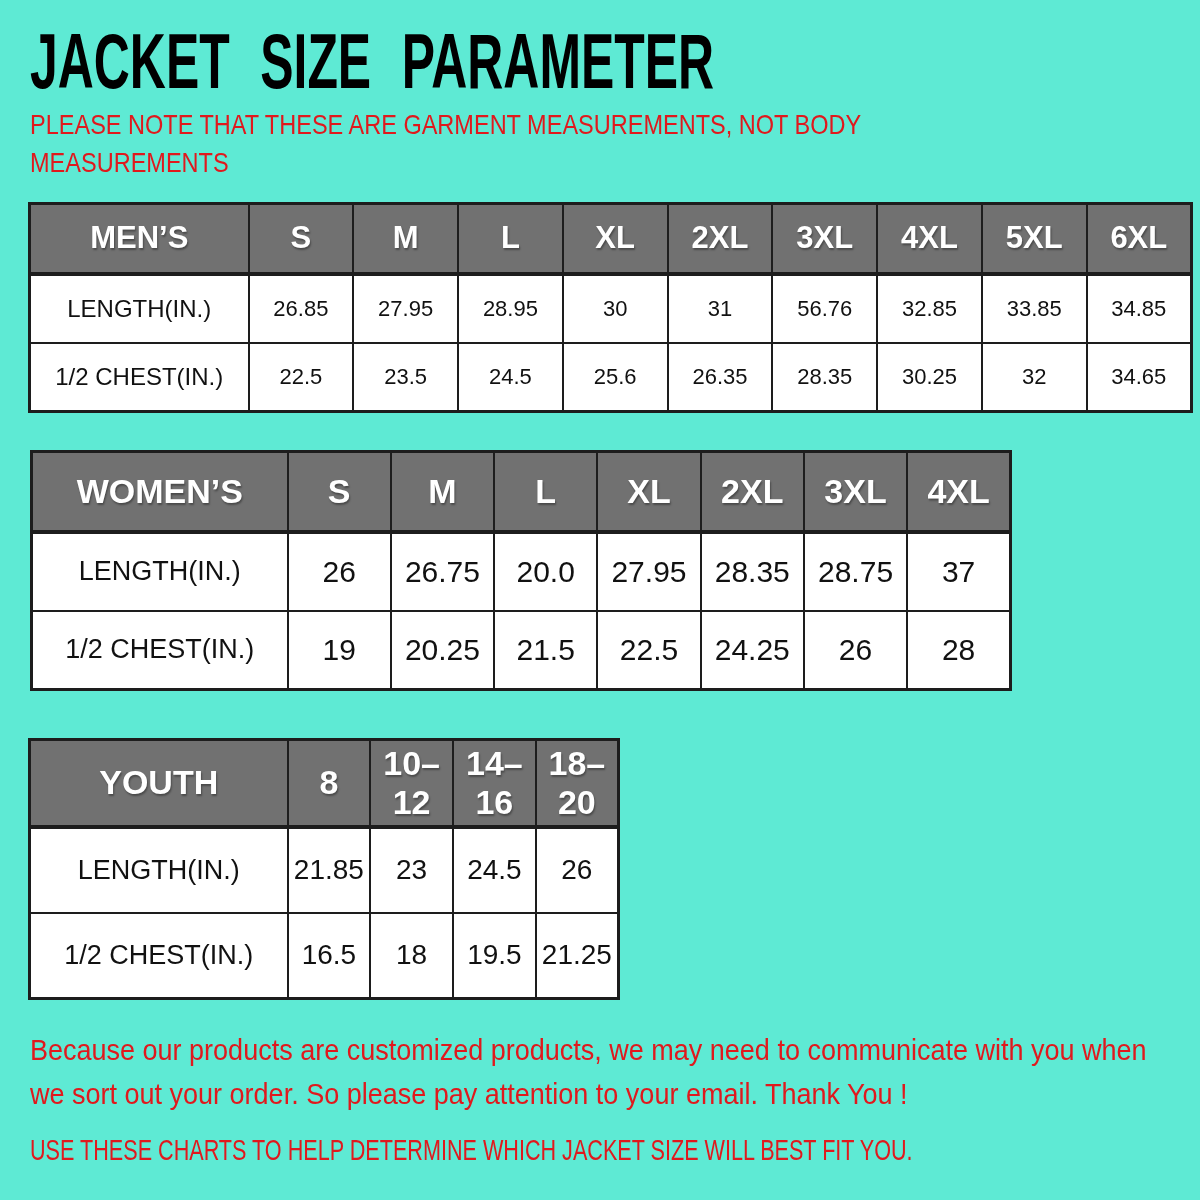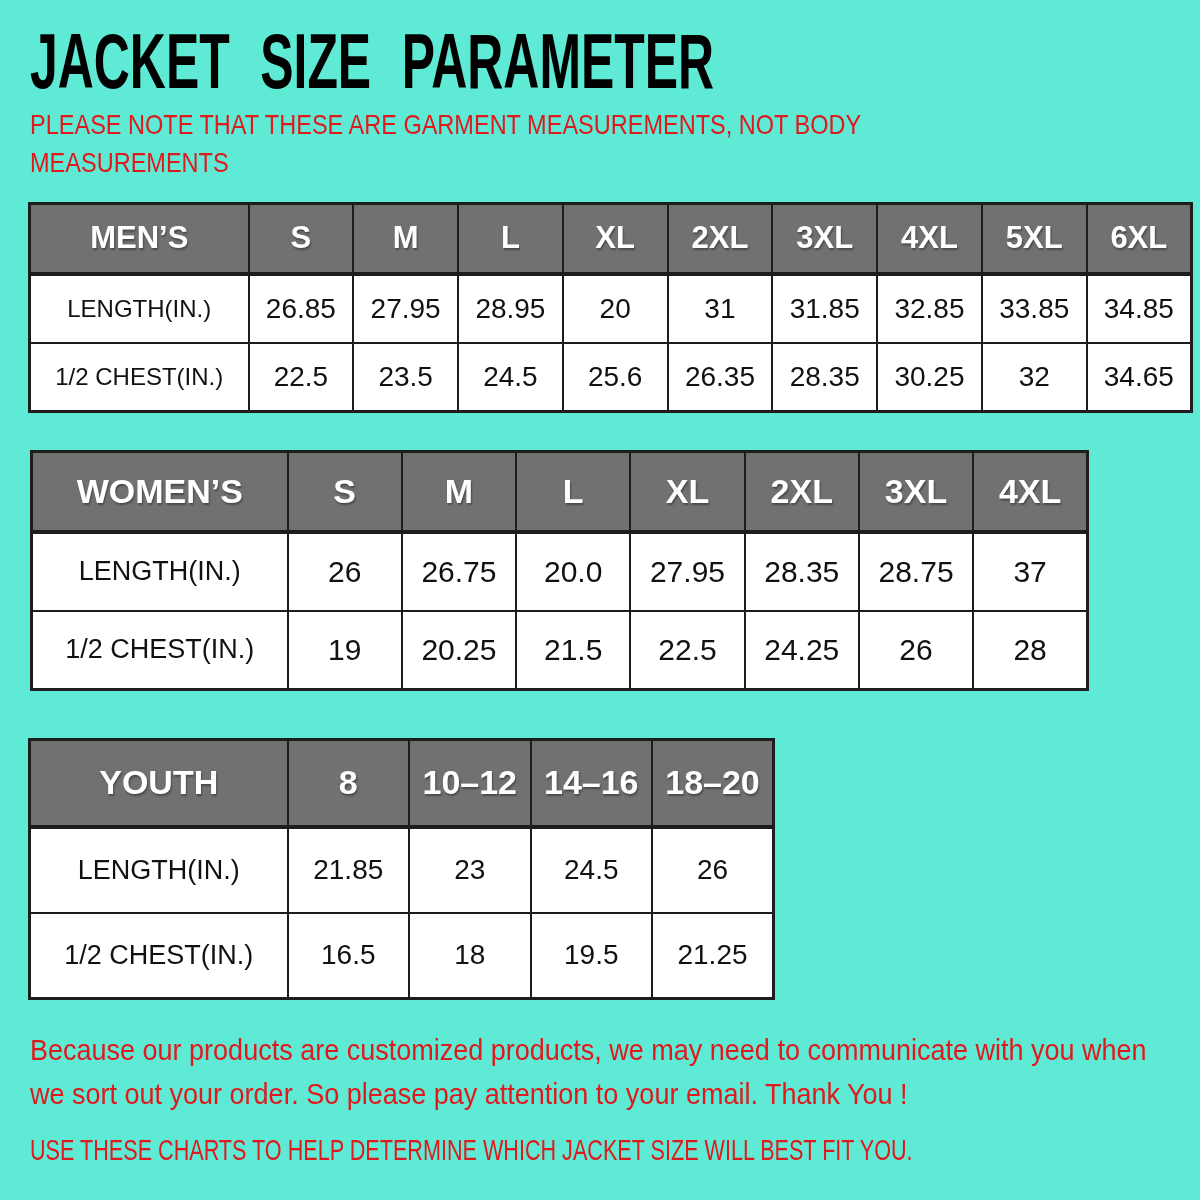--- a/index.html
+++ b/index.html
@@ -68,32 +68,32 @@
     font-weight: 700;
     border-bottom: 4px solid #1d1d1d;
     text-shadow: 1px 2px 2px rgba(0,0,0,0.35);
   }
   
   table.mens { left: 28px; top: 202px; width: 1165px; }
   table.mens tr.head { height: 70px; }
   table.mens tr.r { height: 69px; }
   table.mens col.c0 { width: 219px; }
   table.mens tr.head th { font-size: 31px; }
-  table.mens td { font-size: 28px; }
+  table.mens td { font-size: 22px; }
   table.mens td.lbl { font-size: 24px; }
   
-  table.womens { left: 30px; top: 450px; width: 1059px; }
+  table.womens { left: 30px; top: 450px; width: 982px; }
   table.womens tr.head { height: 80px; }
   table.womens tr.r { height: 79px; }
   table.womens col.c0 { width: 256px; }
   table.womens tr.head th { font-size: 34px; }
   table.womens td { font-size: 30px; }
   table.womens td.lbl { font-size: 27px; }
   
-  table.youth { left: 28px; top: 738px; width: 747px; }
+  table.youth { left: 28px; top: 738px; width: 592px; }
   table.youth tr.head { height: 87px; }
   table.youth tr.r { height: 86px; }
   table.youth col.c0 { width: 258px; }
   table.youth tr.head th { font-size: 34px; }
   table.youth td { font-size: 28px; }
   table.youth td.lbl { font-size: 27px; }
   
   .footer-para {
     position: absolute;
     left: 30px;
@@ -154,23 +154,23 @@
         <th>3XL</th>
         <th>4XL</th>
         <th>5XL</th>
         <th>6XL</th>
       </tr>
       <tr class="r">
         <td class="lbl">LENGTH(IN.)</td>
         <td>26.85</td>
         <td>27.95</td>
         <td>28.95</td>
-        <td>20</td>
+        <td>30</td>
         <td>31</td>
-        <td>31.85</td>
+        <td>56.76</td>
         <td>32.85</td>
         <td>33.85</td>
         <td>34.85</td>
       </tr>
       <tr class="r">
         <td class="lbl">1/2 CHEST(IN.)</td>
         <td>22.5</td>
         <td>23.5</td>
         <td>24.5</td>
         <td>25.6</td>

